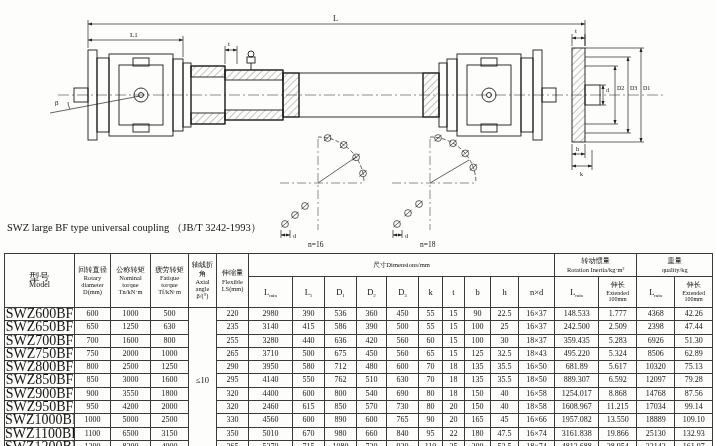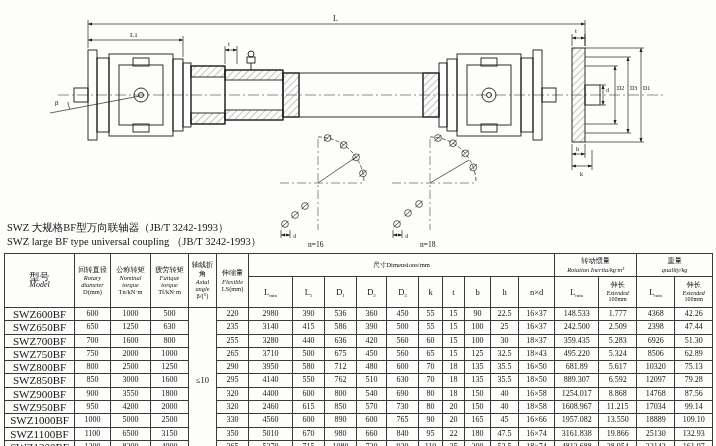--- a/index.html
+++ b/index.html
@@ -14,28 +14,28 @@
     border-collapse:collapse;table-layout:fixed;border:1.5px solid #222;
   }
   .spec th,.spec td{
     border:1px solid #3a3a3a;padding:0;text-align:center;vertical-align:middle;
     overflow:hidden;font-weight:normal;
   }
   .spec thead tr.h1 th{height:22px;font-size:6.6px;line-height:7.6px;}
   .spec thead tr.h2 th{height:30px;font-size:8.5px;}
   .spec thead th.tall{font-size:6.6px;}
   .spec thead .zh{font-size:7.2px;line-height:8.5px;}
-  .spec thead .en{font-size:6.4px;line-height:7px;font-style:italic;}
+  .spec thead .en{font-size:6.4px;line-height:7px;}
   .spec thead .unit{font-size:6.4px;line-height:7.5px;}
   .spec thead th.groupdim{font-size:8.5px;}
   .spec thead th.subcol{font-size:7.5px;}
   .spec thead th.subcol .en{font-size:6px;line-height:6.5px;}
   .spec thead th.subcol .unit{font-size:6px;line-height:6.5px;}
   .spec tbody td{font-size:8px;height:12.3px;line-height:12.3px;white-space:nowrap;}
-  .spec tbody td.model{font-size:11px;margin-left:36px;}
+  .spec tbody td.model{font-size:14px;margin-left:36px;}
   .spec tbody td.axial{font-size:8.5px;}
   .spec sub{font-size:5px;vertical-align:-1.5px;}
   svg text{fill:#141414;font-family:"Liberation Serif","DejaVu Serif",serif;}
 </style>
 </head>
 <body>
 
 <svg class="drawing" viewBox="0 0 716 250" width="716" height="250" xmlns="http://www.w3.org/2000/svg">
   <defs>
     <pattern id="hatch" width="5" height="5" patternUnits="userSpaceOnUse" patternTransform="rotate(45)">
@@ -210,21 +210,20 @@
     </g>
     <line x1="393" y1="230" x2="393" y2="238"></line>
     <line x1="402" y1="230" x2="402" y2="238"></line>
     <line x1="393" y1="235" x2="402" y2="235" marker-start="url(#ar)" marker-end="url(#ar)"></line>
   </g>
   <text x="405" y="238" font-size="6">d</text>
   <text x="420" y="247" font-size="7.5">n=18</text>
 </svg>
 
 <div class="titleblock">
-  <div>SWZ 大规格BF型万向联轴器（JB/T 3242-1993）</div>
   <div>SWZ large BF type universal coupling （JB/T 3242-1993）</div>
 </div>
 
 <table class="spec">
   <colgroup>
     <col style="width:70px">
       <col style="width:36px">
       <col style="width:40px">
       <col style="width:38px">
     <col style="width:28px">

